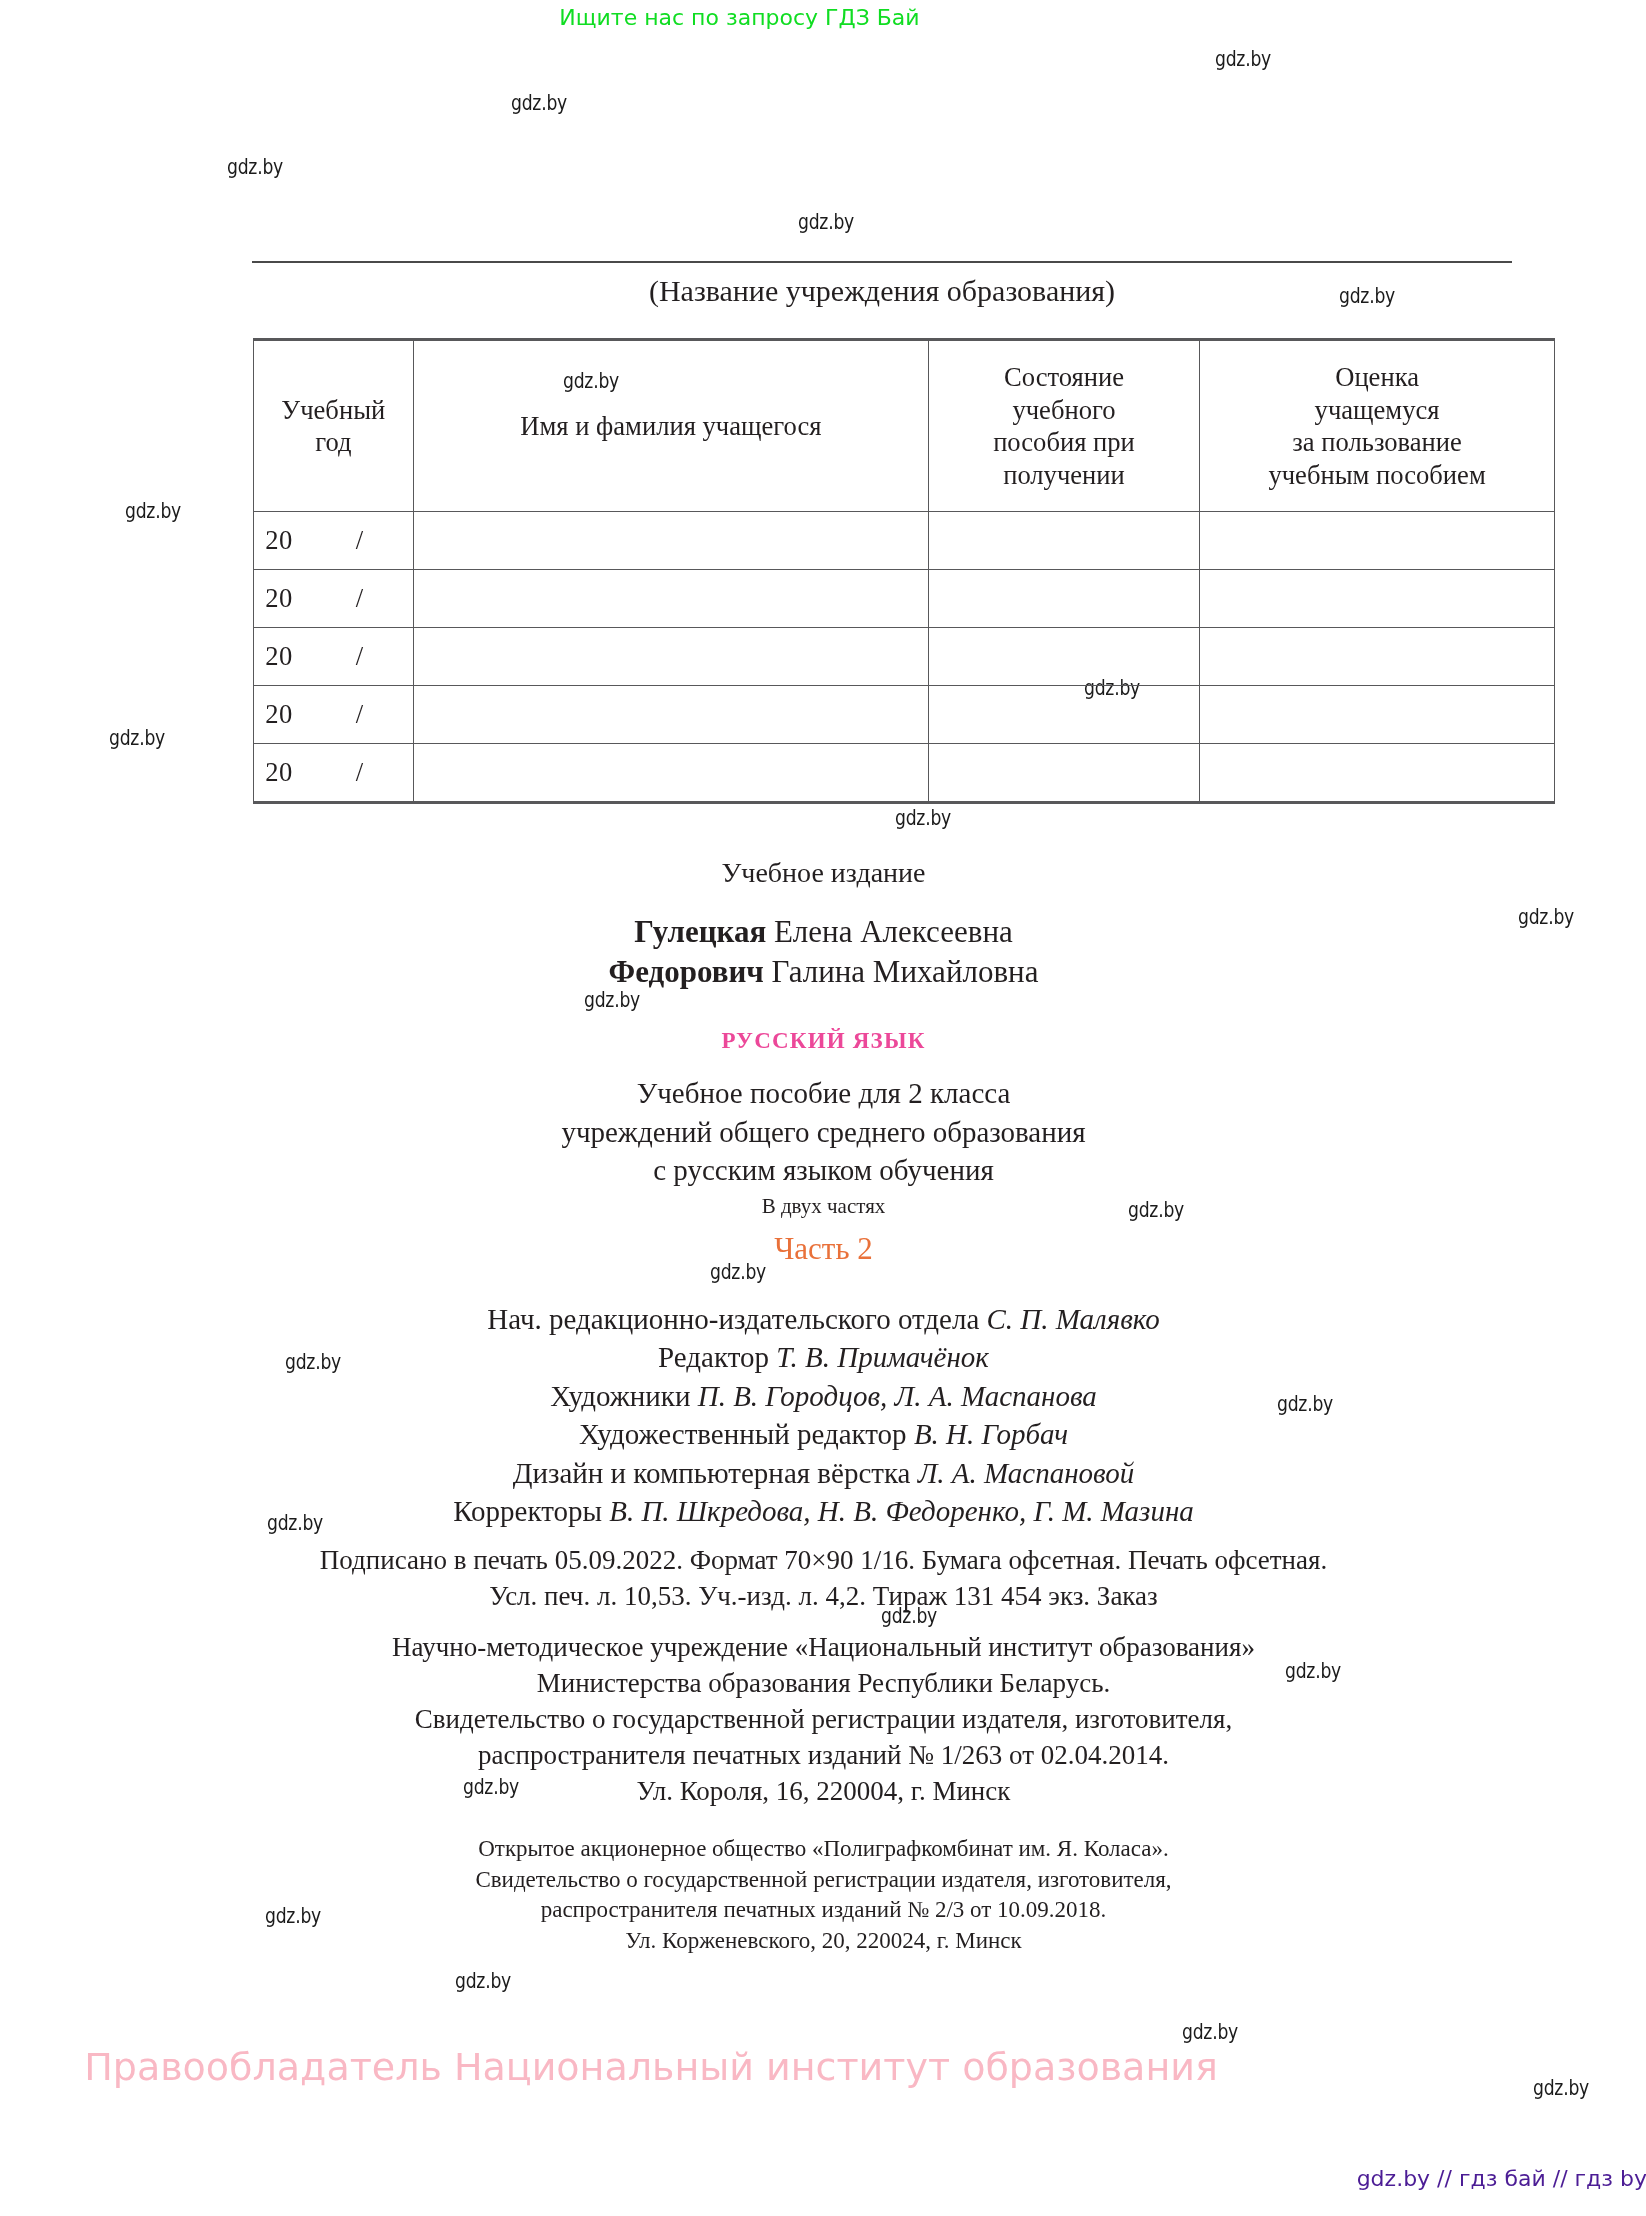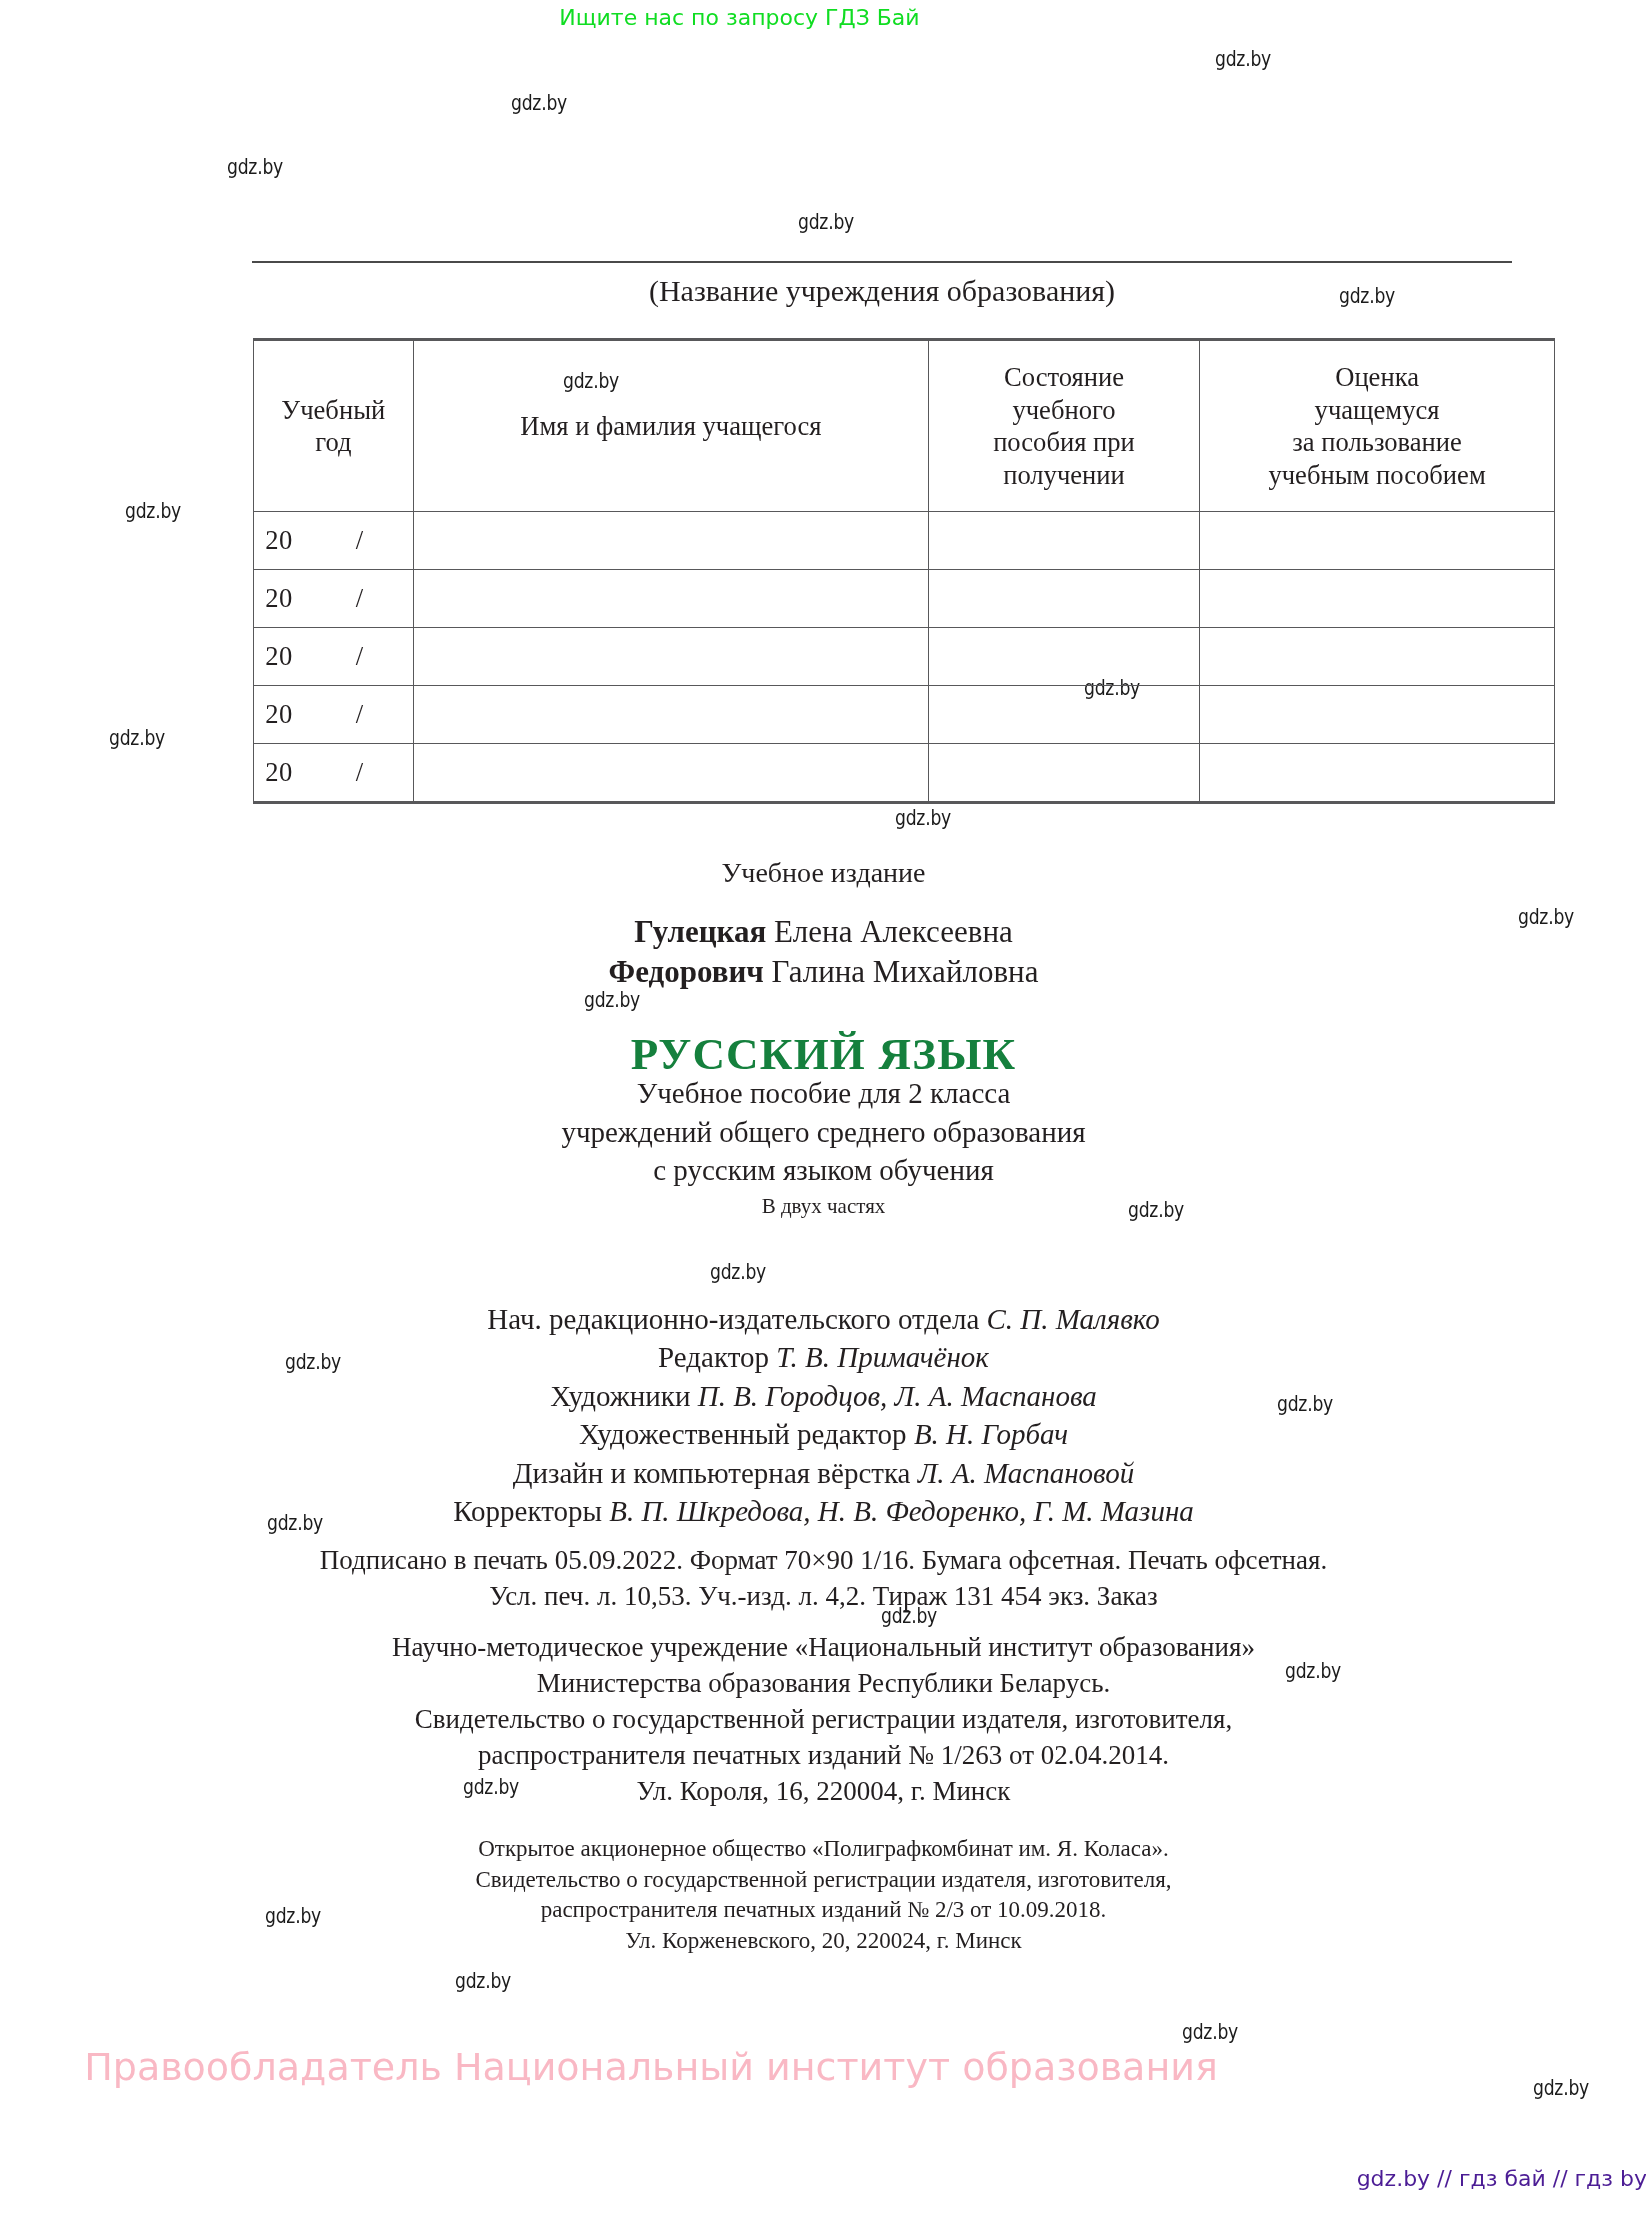--- a/index.html
+++ b/index.html
@@ -121,21 +121,21 @@
   .ctr {
     position: absolute;
     left: 0;
     width: 1647px;
     text-align: center;
     white-space: nowrap;
   }
   .lbl-izdanie { top: 857px; font-size: 28px; }
   .authors     { top: 912px; font-size: 31px; line-height: 1.28; }
   .authors b   { font-weight: bold; }
-  .title-main  { top: 1028px; font-size: 45px; font-weight: bold; color: #15803d; letter-spacing: 1.2px; }
+  .title-main  { top: 1028px; font-size: 23px; font-weight: bold; color: #ec4899; letter-spacing: 1.2px; }
   .subtitle    { top: 1074px; font-size: 29px; line-height: 1.33; }
   .parts       { top: 1194px; font-size: 21px; }
   .part-no     { top: 1231px; font-size: 31px; color: #e9713a; }
   .credits     { top: 1300px; font-size: 29px; line-height: 1.325; }
   .credits i   { font-style: italic; }
   .imprint     { top: 1542px; font-size: 27px; line-height: 1.34; }
   .pubblock    { top: 1629px; font-size: 27px; line-height: 1.335; }
   .printblock  { top: 1834px; font-size: 23px; line-height: 1.335; }
 </style>
 </head>
@@ -233,20 +233,21 @@
 
   <div class="ctr title-main">РУССКИЙ ЯЗЫК</div>
 
   <div class="ctr subtitle">
     <div>Учебное пособие для 2 класса</div>
     <div>учреждений общего среднего образования</div>
     <div>с русским языком обучения</div>
   </div>
 
   <div class="ctr parts">В двух частях</div>
+  <div class="ctr part-no">Часть 2</div>
 
   <div class="ctr credits" id="credits-block">
       <div><span>Нач. редакционно-издательского отдела </span><i>С. П. Малявко</i></div>
       <div><span>Редактор </span><i>Т. В. Примачёнок</i></div>
       <div><span>Художники </span><i>П. В. Городцов, Л. А. Маспанова</i></div>
       <div><span>Художественный редактор </span><i>В. Н. Горбач</i></div>
       <div><span>Дизайн и компьютерная вёрстка </span><i>Л. А. Маспановой</i></div>
       <div><span>Корректоры </span><i>В. П. Шкредова, Н. В. Федоренко, Г. М. Мазина</i></div>
     </div>
 

